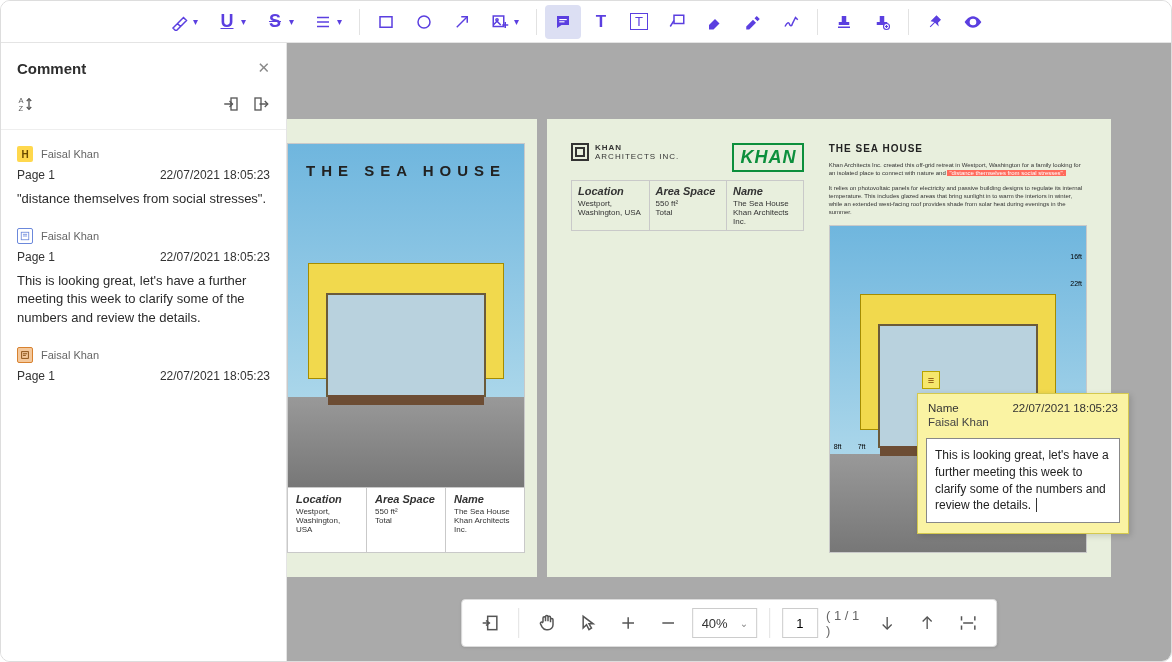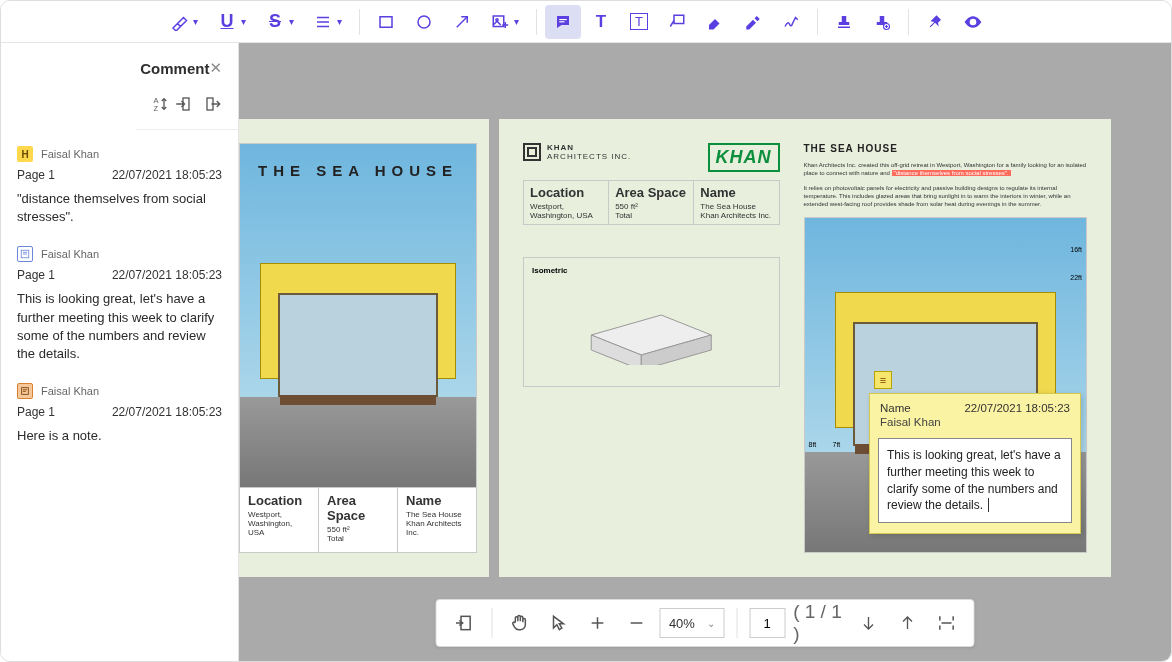--- a/index.html
+++ b/index.html
@@ -31,24 +31,24 @@
       border-radius: 4px;
       font-size: 18px;
     }
     .tool.active { background: #dcdff3; }
     .tool-sep { width: 1px; height: 26px; background: #e2e2e2; margin: 0 6px; }
     .tool-dd { width: 14px; display:flex; align-items:center; color:#5b3fe0; font-size:10px; margin-left:-6px; }
 
     
     .main { display: flex; height: calc(100% - 42px); }
     .sidebar {
-      width: 238px;
+      width: 286px;
       border-right: 1px solid #e4e4e4;
       background: #fff;
-      display: flex; flex-direction: column; align-items: flex-end;
+      display: flex; flex-direction: column;
     }
     .sb-header {
       display: flex; align-items: center; justify-content: space-between;
       padding: 16px 16px 8px 16px;
     }
     .sb-title { font-size: 15px; font-weight: 600; color: #2e2e2e; }
     .sb-close { font-size: 15px; color: #8a8a8a; cursor: pointer; }
     .sb-tools {
       display: flex; align-items: center; justify-content: space-between;
       padding: 8px 14px 14px 14px;
@@ -71,33 +71,33 @@
     .viewer {
       flex: 1; background: #aaaaaa; position: relative; overflow:hidden;
     }
     .doc {
       position:absolute; left:240px; right:64px; top:76px; bottom:84px;
       background:#e8efdd;
       display:flex; gap:24px; padding:24px;
     }
     .doc-abs { position:absolute; left:0; top:76px; width:250px; bottom:84px; background:#e8efdd; padding:24px 12px 24px 0; }
     .panel { background:#fff; border:1px solid #c9c9c9; flex:1; position:relative; overflow:hidden; }
-    .col { display:flex; flex-direction:column; gap:32px; flex:1; }
+    .col { display:flex; flex-direction:row; gap:20px; flex:1; }
     .panel.hero { display:flex; flex-direction:column; }
     .hero-sky { height:62%; background: linear-gradient(#6fb6de,#aad6ea); position:relative; }
     .hero-title { font-size:15px; letter-spacing:6px; font-weight:700; color:#222; text-align:center; padding-top:18px; }
     .house { position:absolute; bottom:-10px; left:10px; right:10px; height:150px; }
     .house-wall { position:absolute; left:10px; right:10px; top:6px; bottom:28px; background:#f1d94d; border:1px solid #a58c00; }
     .house-open { position:absolute; left:28px; right:28px; top:36px; bottom:10px; background:#b9d2de; border:2px solid #6b5b3a; }
     .house-deck { position:absolute; left:30px; right:30px; bottom:2px; height:10px; background:#6d4d34; }
     .rocks { height:22%; background: linear-gradient(#999,#777); }
     .info { height:16%; border-top:1px solid #c9c9c9; display:flex; }
     .info-cell { flex:1; border-right:1px solid #c9c9c9; padding:5px 8px; font-size:8px; color:#333; }
     .info-cell:last-child { border-right:none; }
-    .info-cell b { display:block; font-size:13px; margin-bottom:2px; }
+    .info-cell b { display:block; font-size:11px; margin-bottom:2px;font-style:italic; }
 
     .col-mid { flex:0.95; }
     .top-row { display:flex; gap:10px; align-items:flex-start; }
     .logo-box { display:flex; align-items:center; gap:6px; font-size:8px; color:#333; letter-spacing:1px; }
     .logo-sq { width:18px;height:18px;border:2px solid #333; display:flex; align-items:center; justify-content:center; }
     .logo-sq::after{content:''; width:6px;height:6px;border:2px solid #333;}
     .final-stamp { border:2px solid #0c8f3c; color:#0c8f3c; padding:2px 6px; font-weight:800; font-size:18px; font-style:italic; letter-spacing:1px; }
     .tbl { border:1px solid #c9c9c9; display:flex; margin-top:8px; font-size:7px; }
     .tbl .info-cell { padding:4px 6px; }
     .meas { border:1px solid #c9c9c9; padding:8px; font-size:8px; color:#333; min-height:140px; position:relative; }
@@ -126,21 +126,21 @@
       position:absolute; bottom:14px; left:50%; transform:translateX(-50%);
       height: 48px; padding: 0 12px;
       background:#fff; border:1px solid #dcdcdc; border-radius:4px;
       display:flex; align-items:center; gap:8px;
       box-shadow: 0 1px 3px rgba(0,0,0,0.1);
     }
     .bbar .bsep { width:1px; height:30px; background:#e2e2e2; margin:0 4px; }
     .bbt { width:36px; height:36px; display:flex; align-items:center; justify-content:center; color:#555; cursor:pointer; font-size:18px; }
     .zoom-sel { border:1px solid #ccc; height:30px; display:flex; align-items:center; padding:0 8px; font-size:13px; gap:12px; color:#333; cursor:pointer; }
     .page-in { width:36px; height:30px; border:1px solid #ccc; text-align:center; font-size:13px; }
-    .page-of { font-size:19px; color:#666; }
+    .page-of { font-size:13px; color:#666; }
     .silhouette { position:absolute; bottom:16px; width:10px; height:22px; background:#1a1a1a; border-radius:50% 50% 0 0; }
   </style>
 </head>
 <body>
 
 <div class="toolbar">
   <div class="tool">
       <svg width="18" height="18" viewBox="0 0 24 24" fill="none" stroke="currentColor" stroke-width="2">
         <path d="M4 20 L10 14 L14 18 L8 24 Z M10 14 L18 6 L22 10 L14 18"></path>
       </svg>
@@ -326,21 +326,20 @@
                 <line x1="7" y1="9" x2="17" y2="9"></line>
                 <line x1="7" y1="13" x2="14" y2="13"></line>
               </svg>
             </div>
           <div class="c-author">Faisal Khan</div>
         </div>
         <div class="c-meta">
           <span>Page 1</span>
           <span>22/07/2021 18:05:23</span>
         </div>
-        <div class="c-body">Here is a note.</div>
       </div>
     </div>
   </div>
 
   <div class="viewer">
 
     <div class="doc-abs">
       <div class="panel hero" style="height:100%;">
         <div class="hero-sky">
           <div class="hero-title">THE SEA HOUSE</div>
@@ -368,28 +367,20 @@
               <div><b>KHAN</b><br><span>ARCHITECTS INC.</span></div>
             </div>
             <div style="flex:1"></div>
             <div class="final-stamp">KHAN</div>
           </div>
           <div class="tbl">
             <div class="info-cell"><b>Location</b><span>Westport,</span><br><span>Washington, USA</span></div>
             <div class="info-cell"><b>Area Space</b><span>550 ft²</span><br><span>Total</span></div>
             <div class="info-cell"><b>Name</b><span>The Sea House</span><br><span>Khan Architects Inc.</span></div>
           </div>
-        </div>
-        <div class="iso">
-          <b>Isometric</b>
-          <svg width="100%" height="90" viewBox="0 0 200 90">
-            <polygon points="40,60 110,40 160,60 90,80" fill="#eee" stroke="#999"></polygon>
-            <polygon points="40,60 40,75 90,95 90,80" fill="#ddd" stroke="#999"></polygon>
-            <polygon points="90,80 160,60 160,75 90,95" fill="#ccc" stroke="#999"></polygon>
-          </svg>
         </div>
       </div>
 
       <div class="col-right">
         <div class="right-title">THE SEA HOUSE</div>
         <div class="right-text">
           <span>Khan Architects Inc. created this off-grid retreat in Westport, Washington for a family looking for an isolated place to connect with nature and </span><span class="hl">"distance themselves from social stresses".</span>
           <br><br>
           <span>It relies on photovoltaic panels for electricity and passive building designs to regulate its internal temperature. This includes glazed areas that bring sunlight in to warm the interiors in winter, while an extended west-facing roof provides shade from solar heat during evenings in the summer.</span>
         </div>

